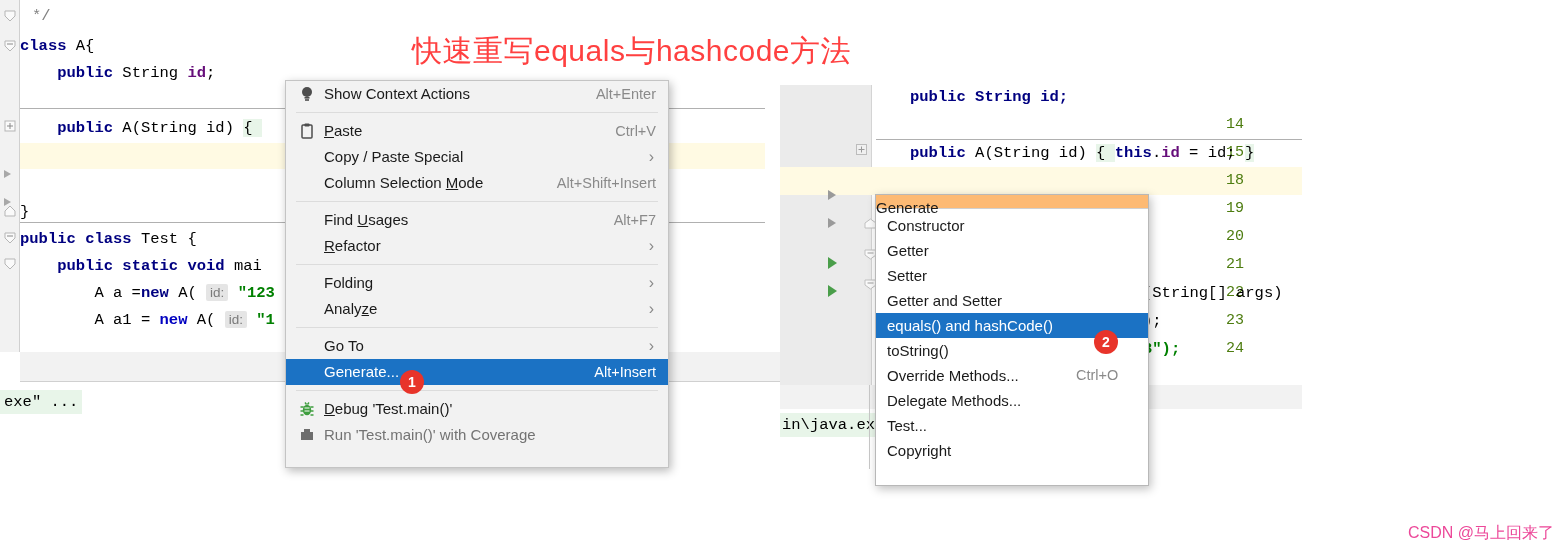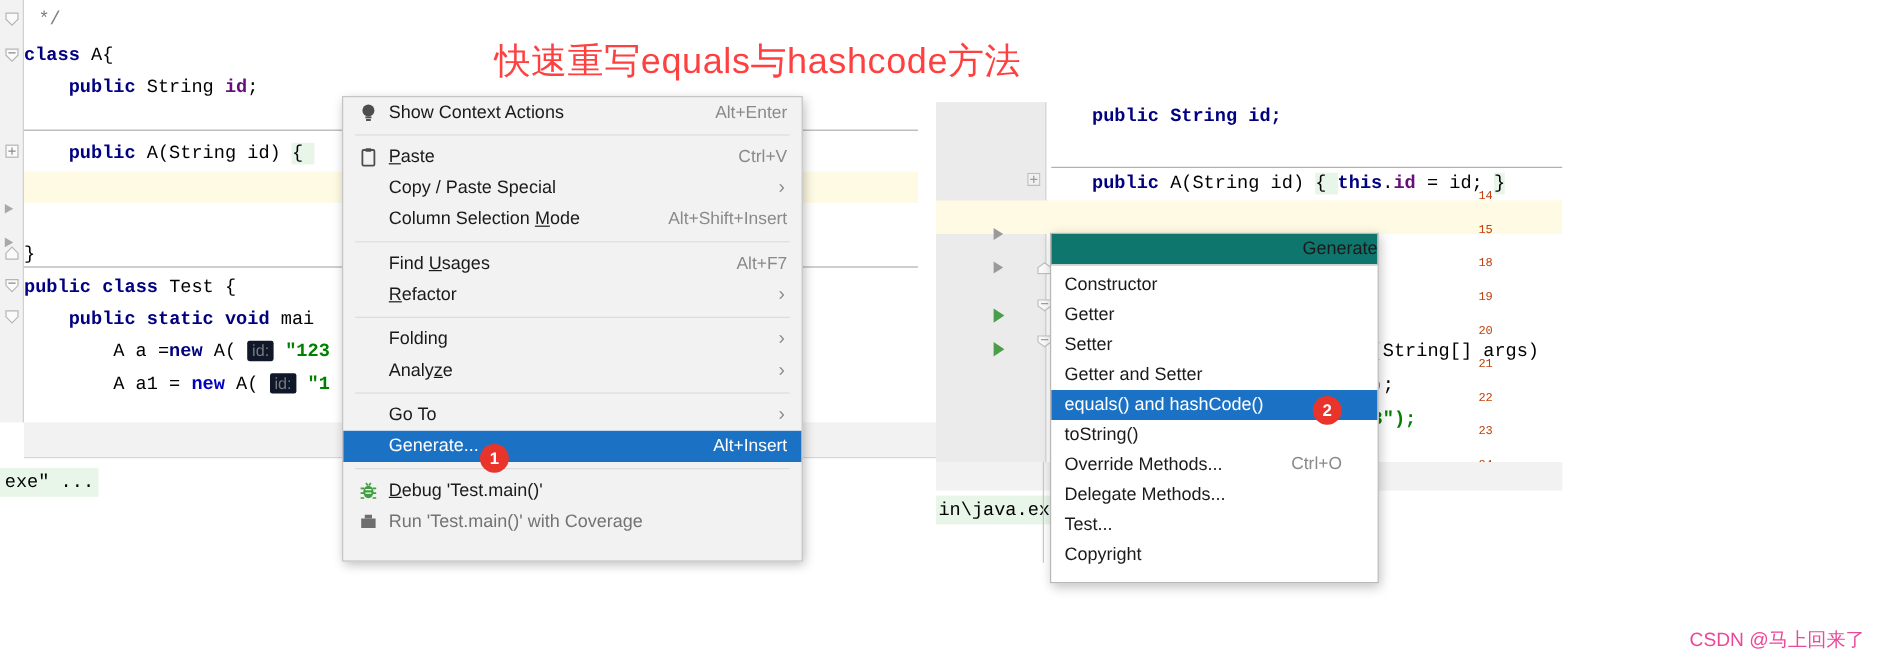--- a/index.html
+++ b/index.html
@@ -23,21 +23,21 @@
     white-space: pre;
     color: #000000;
     letter-spacing: 0px;
   }
   .kw  { color: #000080; font-weight: bold; }
   .kw2 { color: #0000c0; font-weight: bold; }
   .fld { color: #660e7a; font-weight: bold; }
   .str { color: #008000; font-weight: bold; }
   .cmt { color: #808080; }
   .hint {
-    color: #7a7a7a; background: #0f172a;
+    color: #7a7a7a; background: #e5e5e5;
     font-size: 13.5px; padding: 1px 4px; border-radius: 2px;
     font-family: "Liberation Sans", sans-serif;
   }
 
   
   #left-editor {
     position: absolute; left: 0; top: 0; width: 790px; height: 554px;
     background: #ffffff;
   }
   #left-gutter {
@@ -92,21 +92,21 @@
     position: absolute; left: 0; top: 0; width: 92px; height: 300px;
     background: #ebebeb;
   }
   #right-gutter-sep {
     position: absolute; left: 91px; top: 0; width: 1px; height: 300px;
     background: #d4d4d4;
   }
   .lnum {
     position: absolute; right: 58px; width: 40px; text-align: right;
     font-family: "Liberation Mono", "DejaVu Sans Mono", monospace;
-    font-size: 10px; color: #c2410c; line-height: 28px; height: 28px; margin-top: 40px;
+    font-size: 15px; color: #4d7c0f; line-height: 28px; height: 28px;
   }
   .run-arrow {
     position: absolute; left: 48px; width: 0; height: 0;
     border-left: 9px solid #4a9e4a;
     border-top: 6px solid transparent; border-bottom: 6px solid transparent;
   }
   .gray-arrow {
     position: absolute; left: 48px; width: 0; height: 0;
     border-left: 8px solid #9a9a9a;
     border-top: 5px solid transparent; border-bottom: 5px solid transparent;
@@ -174,22 +174,22 @@
   
   #generate-popup {
     position: absolute; left: 875px; top: 194px; width: 274px; height: 292px;
     background: #ffffff;
     border: 1px solid #b8b8b8;
     box-shadow: 2px 3px 9px rgba(0,0,0,0.25);
     overflow: hidden;
     font-size: 15px;
   }
   #generate-header {
-    height: 26px; line-height: 26px; text-align: right;
-    background: #0f766e; color: #1a1a1a; font-size: 15px;
+    height: 14px; line-height: 26px; text-align: left;
+    background: #fdba74; color: #1a1a1a; font-size: 15px;
     border-bottom: 1px solid #d0d0d0;
   }
   #generate-list { padding-top: 4px; }
   .gen-item {
     position: relative; height: 25px; line-height: 25px;
     padding-left: 11px; color: #1a1a1a; white-space: nowrap;
   }
   .gen-item.selected { background: #1b72c4; color: #ffffff; }
   .gen-shortcut {
     position: absolute; left: 200px; top: 0; height: 25px; line-height: 25px;

